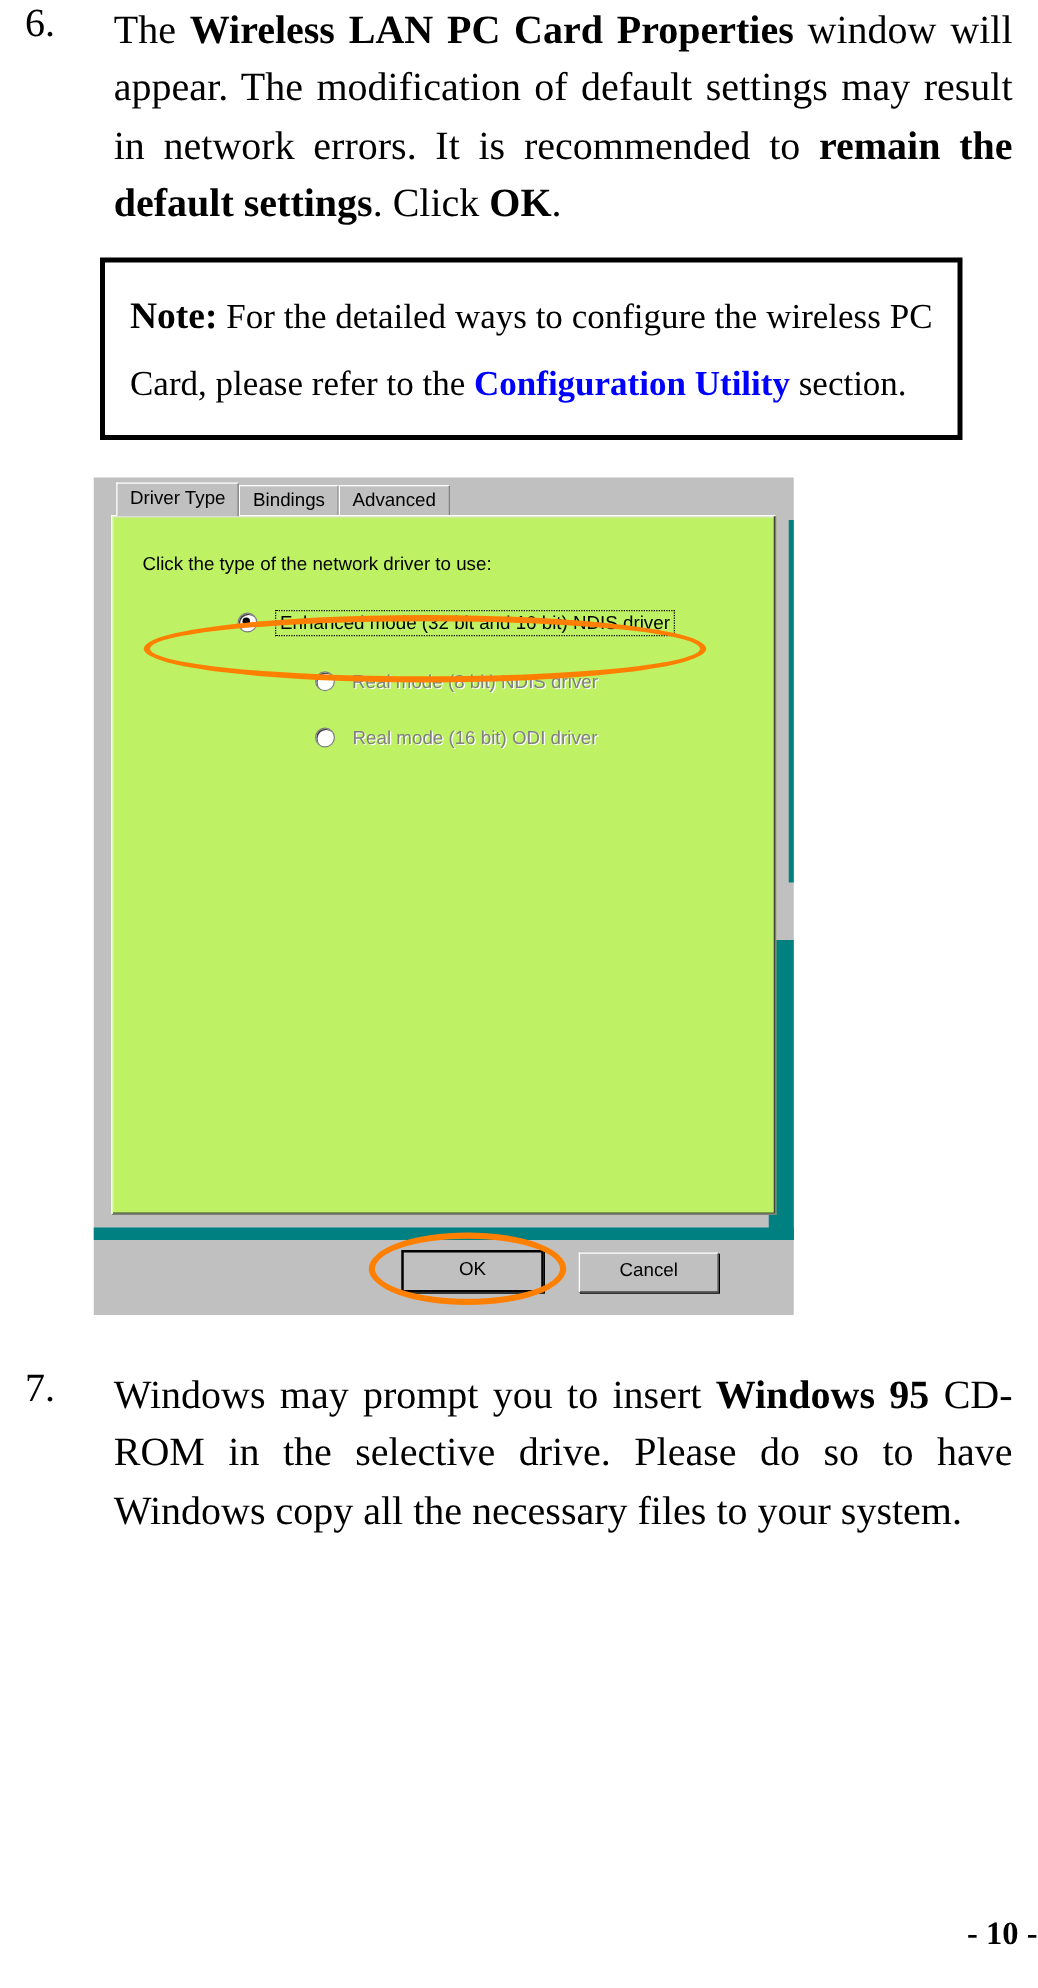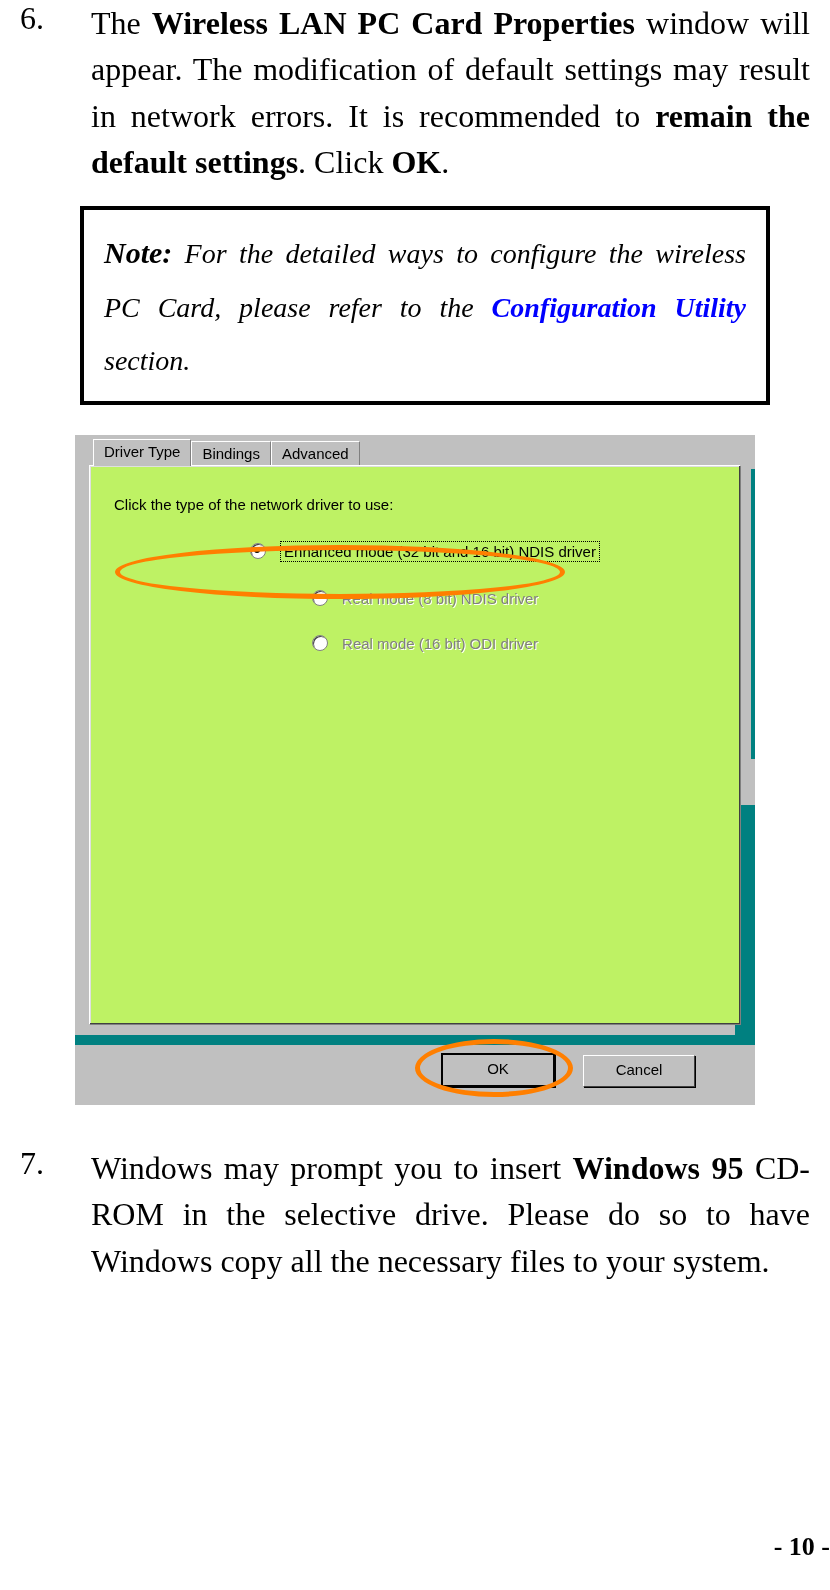--- a/index.html
+++ b/index.html
@@ -32,31 +32,30 @@
     margin-left: 11px;
   }
   .bold { font-weight: bold; }
   .note-box {
     border: 4px solid #000;
     margin: 10px 40px 30px 60px;
     padding: 14px 20px;
     font-size: 28px;
     text-align: justify;
     line-height: 1.9;
-    font-style: italic;
   }
   .blue-link { color: #0000ff; font-weight: bold; }
   .screenshot-wrap {
     margin: 0 auto 40px auto;
     width: 680px;
     position: relative;
   }
   .dialog {
     background: #c0c0c0;
-    width: 680px;
+    width: 560px;
     height: 670px;
     position: relative;
     font-family: "MS Sans Serif", Arial, sans-serif;
     font-size: 16px;
     box-sizing: border-box;
   }
   .right-teal {
     position: absolute;
     right: 0;
     top: 370px;

